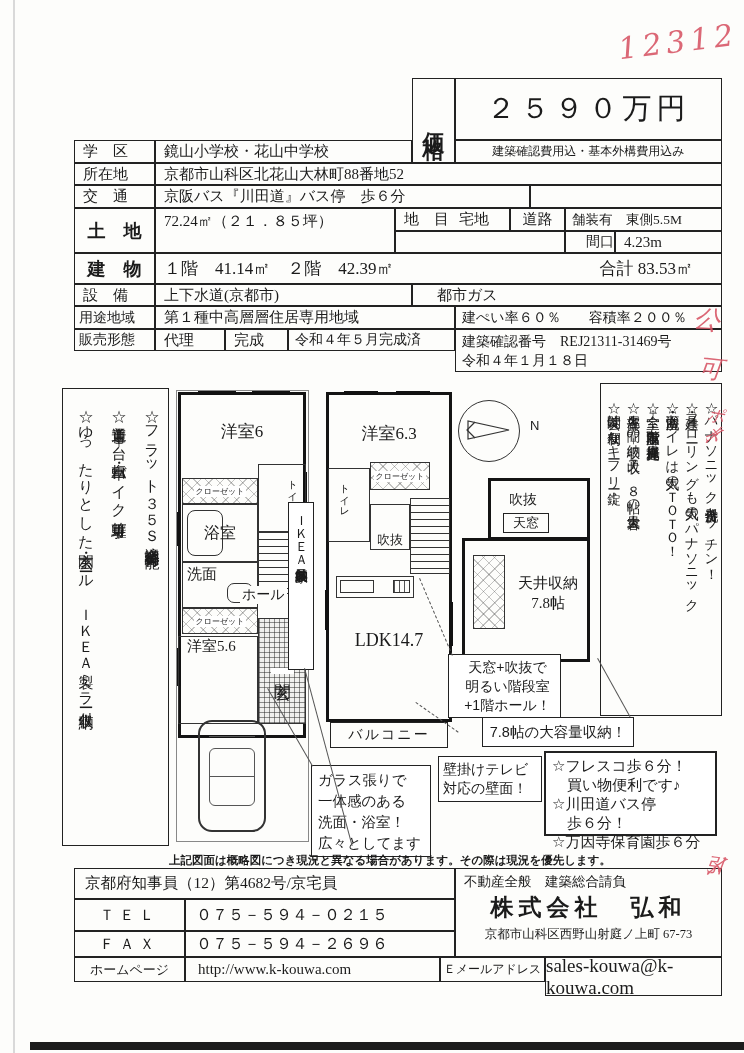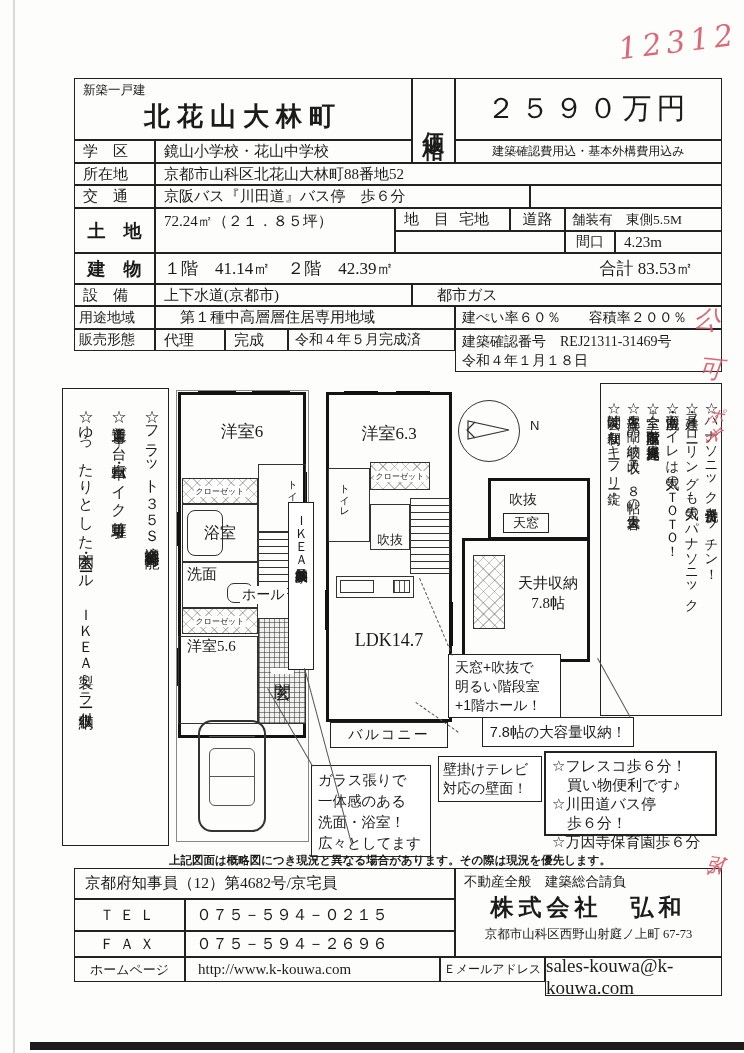--- a/index.html
+++ b/index.html
@@ -25,24 +25,20 @@
   .ctr{justify-content:center;}
 </style>
 </head>
 <body>
 
 <div class="page">
 
   <div class="abs" style="left:13px;top:0;width:2px;height:1053px;background:#d9d9d9;"></div>
   <div class="abs" style="left:30px;top:1042px;width:714px;height:8px;background:#1c1c1c;"></div>
 
-  <div class="cell topalign" style="left:74px;top:78px;width:338px;height:62px;">
-    <span class="abs" style="left:8px;top:3px;font-size:12.5px;">新築一戸建</span>
-    <div class="abs" style="left:0;top:20px;width:100%;text-align:center;font-size:26px;font-weight:bold;letter-spacing:7px;">北花山大林町</div>
-  </div>
   <div class="cell ctr" style="left:412px;top:78px;width:43px;height:85px;">
     <div class="vtext" style="font-size:22px;font-weight:bold;letter-spacing:6px;">価格</div>
   </div>
   <div class="cell ctr" style="left:455px;top:78px;width:267px;height:62px;">
     <div style="font-size:29px;letter-spacing:5px;">２５９０万円</div>
   </div>
   <div class="cell ctr" style="left:455px;top:140px;width:267px;height:23px;">
     <div style="font-size:12px;">建築確認費用込・基本外構費用込み</div>
   </div>
 
@@ -78,21 +74,21 @@
     <span>地　目</span>
       <span>宅地</span>
   </div>
   <div class="cell ctr" style="left:510px;top:208px;width:55px;height:23px;font-size:15px;">
       <span>道路</span>
     </div>
   <div class="cell" style="left:565px;top:208px;width:157px;height:23px;padding-left:6px;font-size:13.5px;">
       <span>舗装有　東側5.5M</span>
     </div>
   <div class="cell" style="left:395px;top:231px;width:170px;height:22px;"></div>
-  <div class="cell ctr" style="left:565px;top:231px;width:50px;height:22px;font-size:14px;">
+  <div class="cell ctr" style="left:565px;top:231px;width:50px;height:22px;font-size:14px;justify-content:flex-end;">
       <span>間口</span>
     </div>
   <div class="cell" style="left:615px;top:231px;width:107px;height:22px;padding-left:8px;font-size:15px;">
       <span>4.23m</span>
     </div>
 
   <div class="cell ctr" style="left:74px;top:253px;width:81px;height:31px;font-size:18px;font-weight:bold;text-align:center;">
       <span>建　物</span>
     </div>
   <div class="cell" style="left:155px;top:253px;width:567px;height:31px;padding-left:8px;font-size:17px;">
@@ -106,21 +102,21 @@
   <div class="cell" style="left:155px;top:284px;width:257px;height:22px;padding-left:8px;font-size:15px;">
       <span>上下水道(京都市)</span>
     </div>
   <div class="cell" style="left:412px;top:284px;width:310px;height:22px;padding-left:24px;font-size:15px;">
       <span>都市ガス</span>
     </div>
 
   <div class="cell" style="left:74px;top:306px;width:81px;height:23px;padding-left:4px;font-size:14px;">
       <span>用途地域</span>
     </div>
-  <div class="cell" style="left:155px;top:306px;width:300px;height:23px;padding-left:24px;font-size:15px;">
+  <div class="cell" style="left:155px;top:306px;width:300px;height:23px;padding-left:8px;font-size:15px;">
       <span>第１種中高層層住居専用地域</span>
     </div>
   <div class="cell" style="left:455px;top:306px;width:267px;height:23px;padding-left:6px;font-size:14px;">
       <span>建ぺい率６０％　　容積率２００％</span>
     </div>
 
   <div class="cell" style="left:74px;top:329px;width:81px;height:22px;padding-left:4px;font-size:14px;">
       <span>販売形態</span>
     </div>
   <div class="cell" style="left:155px;top:329px;width:70px;height:22px;padding-left:8px;font-size:15px;">
@@ -243,21 +239,21 @@
     <div class="abs" style="left:40px;top:32px;width:86px;text-align:center;font-size:15px;line-height:20px;">
       <div>天井収納</div>
       <div>7.8帖</div>
     </div>
   </div>
 
   <div class="box" style="left:288px;top:502px;width:26px;height:168px;display:flex;justify-content:center;">
     <div class="vtext" style="font-size:13px;padding-top:4px;">ＩＫＥＡ製多目的収納家具</div>
   </div>
 
-  <div class="box gothic" style="left:448px;top:654px;width:113px;height:64px;padding:3px 0 0 6px;font-size:14px;line-height:19px;">
+  <div class="box gothic" style="left:448px;top:654px;width:113px;height:64px;padding:3px 0 0 6px;font-size:14px;line-height:19px;text-align:center;">
     <div>天窓+吹抜で</div>
     <div>明るい階段室</div>
     <div>+1階ホール！</div>
   </div>
 
   <div class="box gothic" style="left:482px;top:717px;width:152px;height:30px;display:flex;align-items:center;justify-content:center;">
     <span style="font-size:14.5px;">7.8帖の大容量収納！</span>
   </div>
 
   <div class="box gothic" style="left:438px;top:756px;width:104px;height:46px;padding:3px 0 0 4px;font-size:14px;line-height:19px;">

